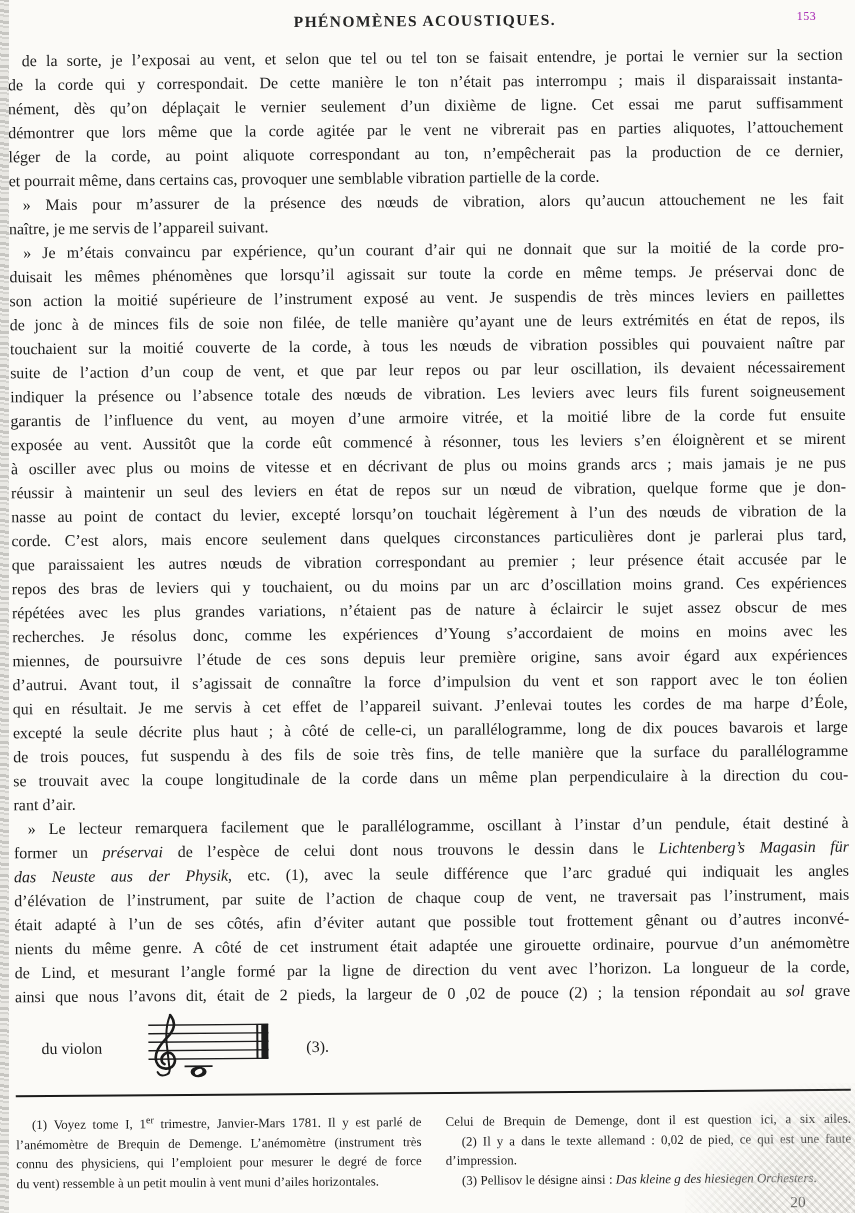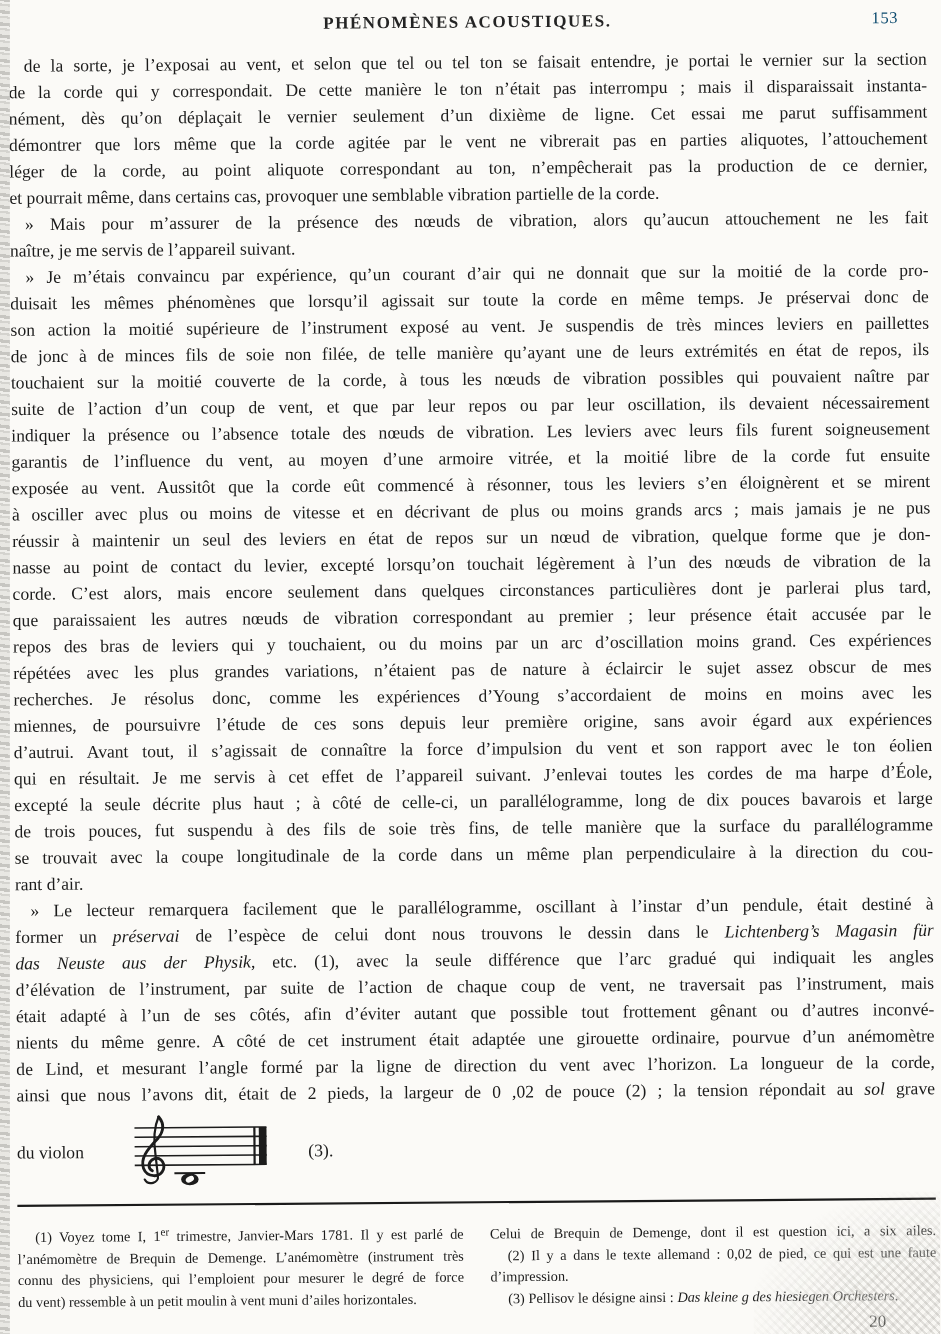--- a/index.html
+++ b/index.html
@@ -23,31 +23,31 @@
   }
   .content{
     position:absolute;left:12px;top:12px;width:835px;
     transform:rotate(-0.45deg);transform-origin:50% 50%;
   }
   .pg-header{position:relative;height:28px;}
   .pg-title{
     text-align:center;font-size:15.5px;letter-spacing:1.4px;color:#242424;
     font-weight:600;
   }
-  .pg-num{position:absolute;right:26px;top:0;font-size:15px;letter-spacing:.5px;color:#0c4a6e;text-align:right;}
+  .pg-num{position:absolute;right:26px;top:0;font-size:12px;letter-spacing:.5px;color:#a21caf;text-align:right;}
   .body-text{margin-top:6px;}
   .line{
     font-size:16px;line-height:24px;height:24px;overflow:hidden;
     text-align:justify;text-align-last:justify;
   }
   .line.first{text-indent:14px;}
   .line.lastline{text-align-last:left;}
   sup{font-size:10px;line-height:0;margin-top:10px;}
   .music-row{display:flex;align-items:center;height:72px;margin-top:4px;}
-  .music-prefix{font-size:16px;}
+  .music-prefix{margin-left:26px;font-size:16px;}
   .staff-svg{margin-left:38px;display:block;}
   .music-suffix{margin-left:16px;font-size:16px;}
   .fnrule{border:none;border-top:2px solid #1a1a1a;margin:10px 0 0 0;height:0;}
   .footnotes{display:flex;gap:24px;margin-top:18px;}
   .fncol{flex:1;min-width:0;}
   .fnline{
     font-size:13px;line-height:19.5px;
     text-align:justify;text-align-last:justify;
   }
   .fnline.ind{text-indent:16px;}

